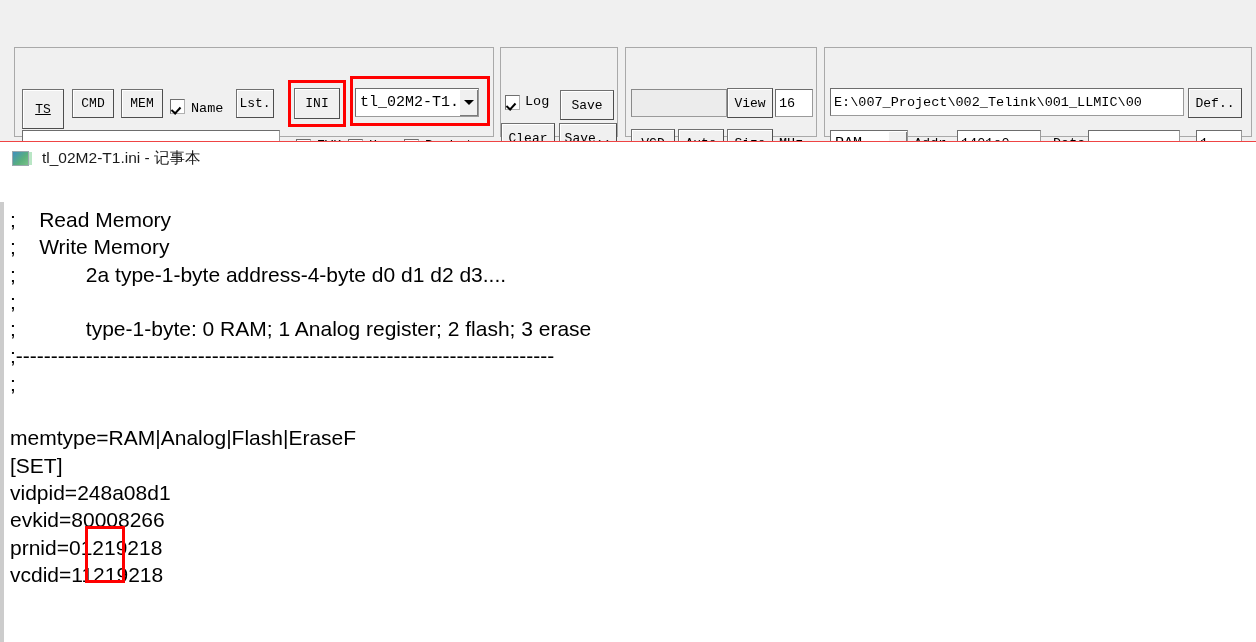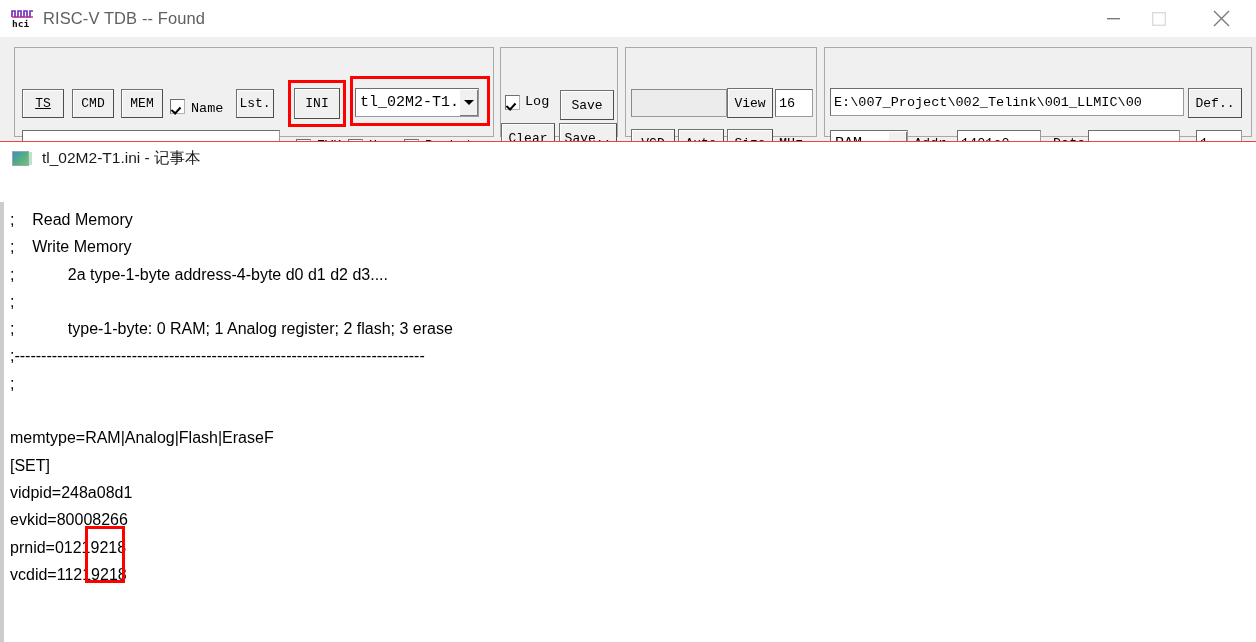--- a/index.html
+++ b/index.html
@@ -214,65 +214,39 @@
   .np-menu u { text-decoration: underline; }
   #np-textarea {
     position: absolute; left: 0; top: 60px;
     width: 1256px; height: 441px;
     background: #ffffff;
     border-left: 4px solid #cccccc;
     overflow: hidden;
     padding: 4px 0 0 6px;
   }
   .np-line {
-    font-size: 16px;
+    font-size: 21px;
     line-height: 27.3px;
     color: #000;
     white-space: pre;
     font-family: "Liberation Sans", sans-serif;
     height: 27.3px;
   }
 </style>
 </head>
 <body>
 
 <div id="tdb-window">
 
-  <div id="tdb-titlebar">
-    <div id="tdb-app-icon">
-      <svg width="24" height="22" viewBox="0 0 24 22">
-        <path d="M1 9 L1 3 L4 3 L4 9 L7 9 L7 3 L10 3 L10 9 L13 9 L13 3 L16 3 L16 9 L19 9 L19 3 L22 3" fill="none" stroke="#7b2fbe" stroke-width="1.7"></path>
-        <path d="M1 9 L4 9 M7 9 L10 9 M13 9 L16 9 M19 9 L22 9" fill="none" stroke="#d4356b" stroke-width="1.7"></path>
-        <text x="1" y="19" font-family="DejaVu Sans Mono, monospace" font-size="9.5" font-weight="bold" fill="#111">hci</text>
-      </svg>
-    </div>
-    <div id="tdb-title-text">RISC-V TDB -- Found</div>
-
-    <div class="win-btn" id="tdb-min">
-      <svg width="13" height="2">
-          <rect x="0" y="0" width="13" height="1.4" fill="#7a7a7a"></rect>
-        </svg>
-    </div>
-    <div class="win-btn" id="tdb-max">
-      <svg width="14" height="14">
-          <rect x="0.7" y="0.7" width="12.6" height="12.6" fill="none" stroke="#dcdcdc" stroke-width="1.4"></rect>
-        </svg>
-    </div>
-    <div class="win-btn" id="tdb-close">
-      <svg width="17" height="17">
-        <path d="M1 1 L16 16 M16 1 L1 16" stroke="#7a7a7a" stroke-width="1.4" fill="none"></path>
-      </svg>
-    </div>
-  </div>
 
   <div id="tdb-toolbar">
 
     <div class="grp" style="left:14px; top:10px; width:480px; height:90px;"></div>
 
-    <div class="btn" style="left:22px; top:52px; width:42px; height:29px;text-decoration:underline;">TS</div>
+    <div class="btn" style="left:22px; top:52px; width:42px; height:40px;text-decoration:underline;">TS</div>
     <div class="btn" style="left:72px; top:52px; width:42px; height:29px;">CMD</div>
     <div class="btn" style="left:121px; top:52px; width:42px; height:29px;">MEM</div>
 
     <div class="cbox checked" style="left:170px; top:62px;"></div>
     <div class="lbl" style="left:191px; top:64px;">Name</div>
 
     <div class="btn" style="left:236px; top:52px; width:38px; height:29px;">Lst.</div>
 
     <div class="btn" style="left:294px; top:51px; width:46px; height:31px;">INI</div>
 

